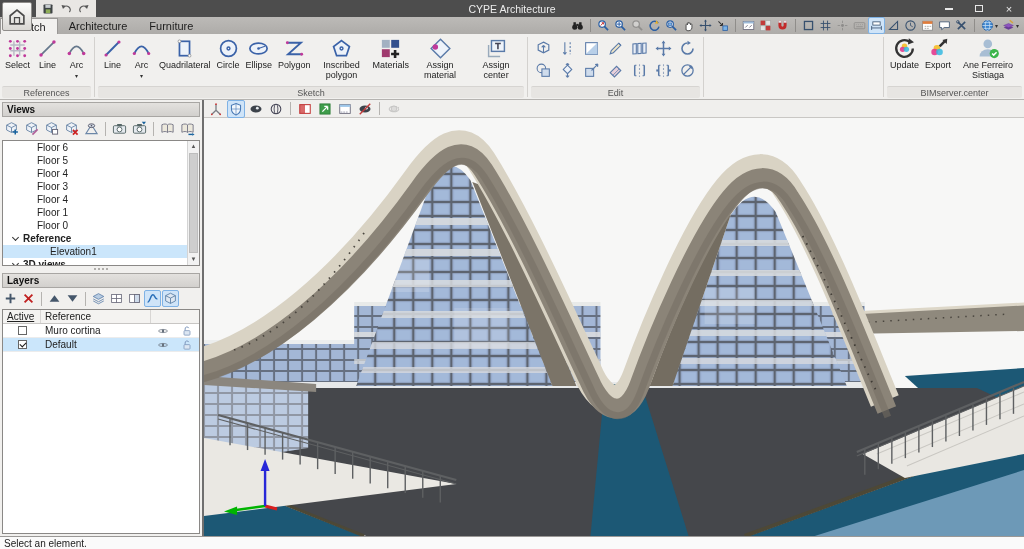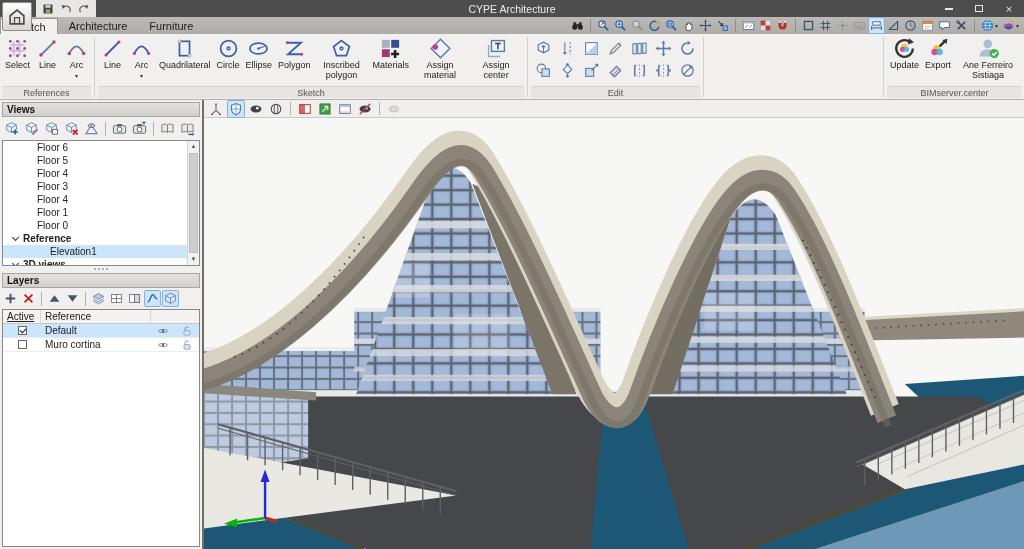--- a/index.html
+++ b/index.html
@@ -1031,41 +1031,41 @@
           </span>
         </div>
       <div class="layertable">
         <div class="lhead">
           <span class="lc-active">Active</span>
           <span class="lc-ref">Reference</span>
           <span class="lc-i"></span>
           <span class="lc-i"></span>
         </div>
         <div>
-            <div class="lrow sel">
+            <div class="lrow">
               <span class="lc-active">
-                <span class="cb on"></span>
+                <span class="cb"></span>
               </span>
-              <span class="lc-ref">Default</span>
+              <span class="lc-ref">Muro cortina</span>
               <span class="lc-i">
                 <svg viewBox="0 0 16 16">
                   <use href="#s-eye"></use>
                 </svg>
               </span>
               <span class="lc-i">
                 <svg viewBox="0 0 16 16">
                   <use href="#s-lock"></use>
                 </svg>
               </span>
             </div>
-            <div class="lrow">
+            <div class="lrow sel">
               <span class="lc-active">
-                <span class="cb"></span>
+                <span class="cb on"></span>
               </span>
-              <span class="lc-ref">Muro cortina</span>
+              <span class="lc-ref">Default</span>
               <span class="lc-i">
                 <svg viewBox="0 0 16 16">
                   <use href="#s-eye"></use>
                 </svg>
               </span>
               <span class="lc-i">
                 <svg viewBox="0 0 16 16">
                   <use href="#s-lock"></use>
                 </svg>
               </span>
@@ -1270,13 +1270,16 @@
             <line x1="61" y1="388" x2="32" y2="392" stroke="#00b400" stroke-width="2.4"></line>
             <polygon points="20,393.5 33,388.5 33,397" fill="#00b400"></polygon>
             <line x1="61" y1="388" x2="61" y2="350" stroke="#2727d8" stroke-width="2.4"></line>
             <polygon points="61,341 56.5,353 65.5,353" fill="#2727d8"></polygon>
           </g>
         </svg>
       </div>
     </div>
   </div>
 
+  <div class="statusbar">
+    <span>Select an element.</span>
+  </div>
 </div>
 
 </body></html>

